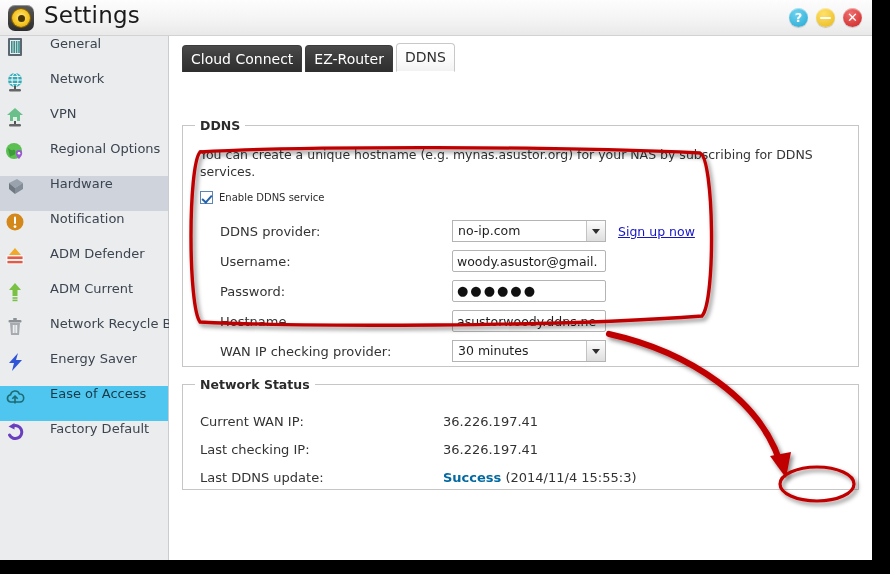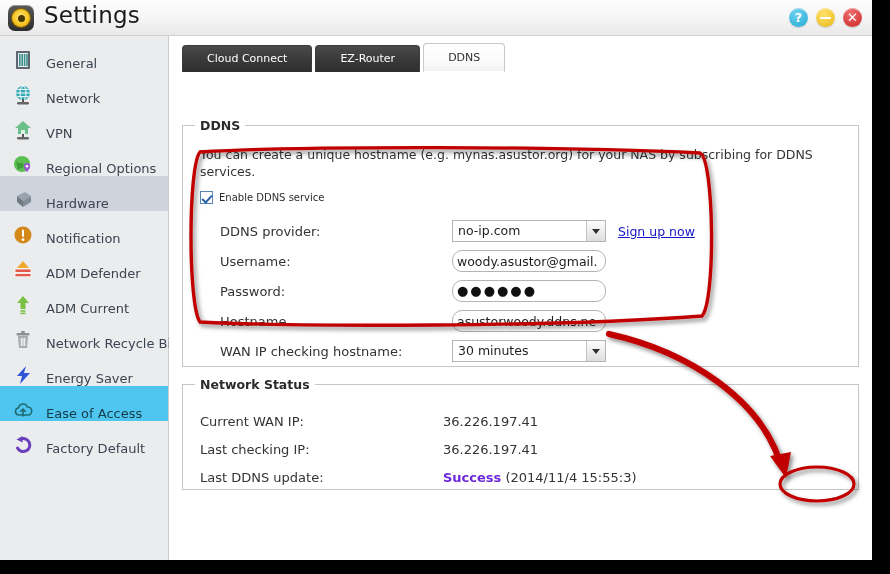--- a/index.html
+++ b/index.html
@@ -76,23 +76,24 @@
   
   #sidebar {
     position: absolute; left: 0; top: 36px;
     width: 168px; height: 524px;
     background: #eaecee;
     border-right: 1px solid #c9ccd0;
   }
   .nav-item {
     position: relative;
     height: 35px;
-    display: flex; align-items: flex-end;
-    padding-left: 12px;
+    display: flex; align-items: flex-start;
+    padding-left: 4px;
     cursor: pointer;
+    gap: 12px;
   }
   .nav-item .nav-label {
     font-size: 13px; color: #3c4450; margin-left: 12px;
     white-space: nowrap;
   }
   .nav-item.hovered { background: #ced3dc; }
   .nav-item.selected { background: #4fc6f0; }
   .nav-item.selected .nav-label { color: #163a48; }
   .nav-ico {
     width: 22px; height: 22px; position: relative; flex: 0 0 22px;
@@ -107,22 +108,22 @@
   }
 
   
   #tabs {
     position: absolute; left: 13px; top: 8px;
     height: 28px;
     display: flex; align-items: flex-end;
   }
   .tab {
     height: 26px; line-height: 26px;
-    padding: 0 24px;
-    font-size: 11px;
+    padding: 0 8px;
+    font-size: 14px;
     border-radius: 4px 4px 0 0;
     margin-right: 3px;
     cursor: pointer;
     border: 1px solid #3b3b3b;
     border-bottom: none;
     color: #ffffff;
     background: linear-gradient(to bottom, #4a4a4a 0%, #3a3a3a 50%, #2e2e2e 100%);
     margin-top: 32px;
   }
   .tab.active {
@@ -183,21 +184,21 @@
     font-size: 13px; color: #333;
     width: 232px;
   }
   .ctl {
     height: 22px; box-sizing: border-box;
     border: 1px solid #b4b4b4;
     background: #fff;
     font-size: 12.5px; color: #1e1e1e;
     font-family: "DejaVu Sans", "Liberation Sans", sans-serif;
     padding: 0 4px;
-    border-radius: 10px;
+    border-radius: 2px;
     outline: none;
   }
   input.ctl { width: 154px; }
   .selwrap {
     position: relative; width: 154px; height: 22px;
     box-sizing: border-box;
     border: 1px solid #b4b4b4;
     background: #fff;
     cursor: pointer;
   }
@@ -223,21 +224,21 @@
     font-size: 12.5px; color: #1414c8;
     text-decoration: underline;
     margin-left: 12px; cursor: pointer; white-space: nowrap;
   }
   #pw-dots { letter-spacing: 2px; font-size: 13px; color: #111; }
 
   
   .srow { position: absolute; left: 17px; height: 18px; display: flex; align-items: center; }
   .srow .slabel { font-size: 13px; color: #333; width: 243px; }
   .srow .sval { font-size: 13px; color: #333; }
-  .sval .ok { color: #6d28d9; font-weight: bold; }
+  .sval .ok { color: #0369a1; font-weight: bold; }
 
   
   #annot {
     position: absolute; left: 0; top: 0;
     width: 890px; height: 574px;
     pointer-events: none;
   }
 
   
   #desktop-bottom {
@@ -465,21 +466,21 @@
           <span id="pw-dots">●●●●●●</span>
         </div>
       </div>
 
       <div class="frow" style="top:177px;">
         <div class="flabel">Hostname</div>
         <input class="ctl" type="text" value="asustorwoody.ddns.ne" style="">
       </div>
 
       <div class="frow" style="top:207px;">
-        <div class="flabel">WAN IP checking hostname:</div>
+        <div class="flabel">WAN IP checking provider:</div>
         <div class="selwrap">
           <div class="selval">30 minutes</div>
           <div class="arrowbox"></div>
         </div>
       </div>
     </fieldset>
 
     <fieldset class="panel" id="panel-status">
       <legend>Network Status</legend>
 

